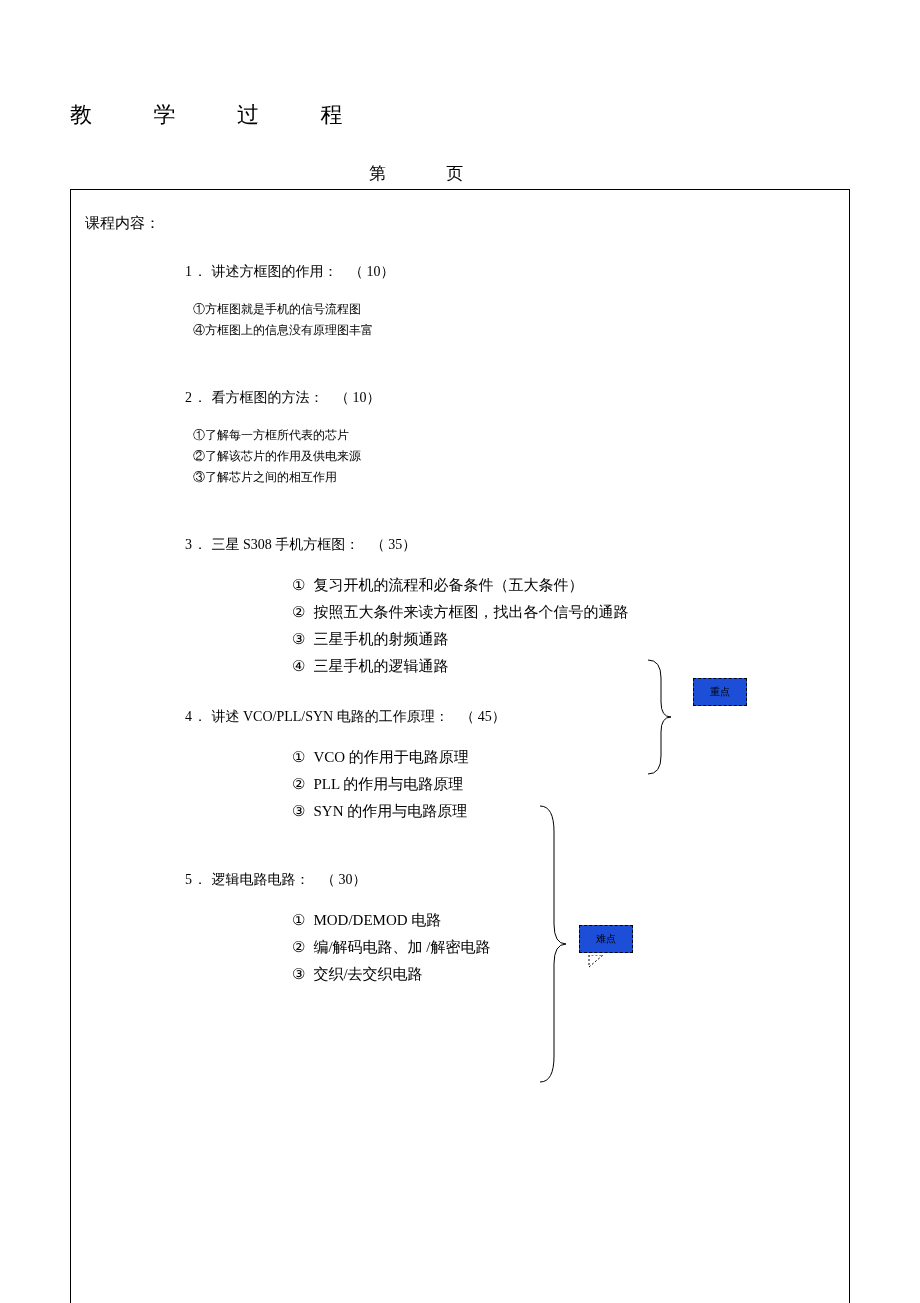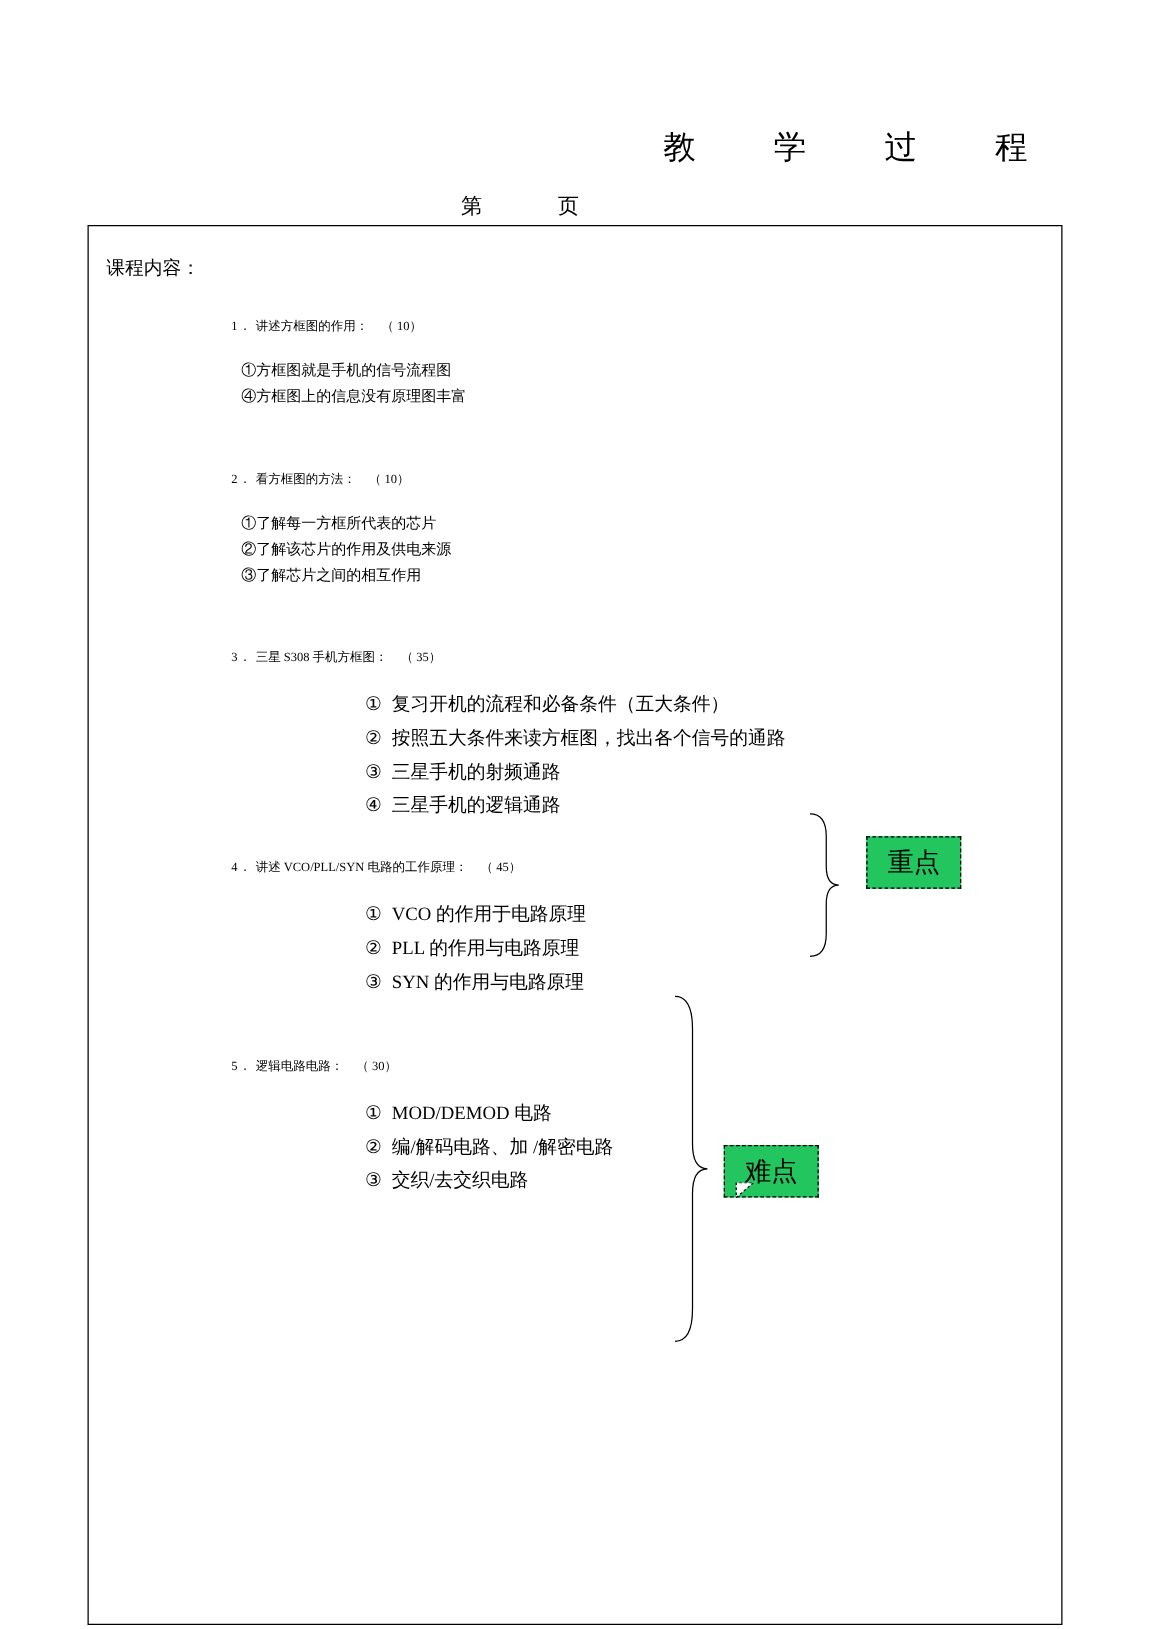--- a/index.html
+++ b/index.html
@@ -9,24 +9,24 @@
     font-family: "SimSun", "宋体", serif;
     font-size: 15px;
     color: #000;
     width: 920px;
   }
   .page {
     padding: 100px 70px 40px 70px;
     position: relative;
   }
   .title {
-    font-size: 26px;
-    text-align: right;
+    font-size: 22px;
+    text-align: left;
     letter-spacing: 28px;
-    margin-bottom: 18px;
+    margin-bottom: 32px;
   }
   .page-num {
     text-align: center;
     font-size: 17px;
     letter-spacing: 28px;
     padding-right: 60px;
     margin-bottom: 4px;
   }
   .content-box {
     border: 1px solid #000;
@@ -35,41 +35,41 @@
     position: relative;
   }
   .label-kcnr {
     font-size: 15px;
     margin-bottom: 28px;
   }
   .sec-heading {
     margin-left: 100px;
     margin-top: 30px;
     margin-bottom: 18px;
-    font-size: 10px;
+    font-size: 14px;
   }
   .sec-heading .num { letter-spacing: 1px; }
   .sec-heading .minutes { margin-left: 8px; }
   .sub-list {
     margin-left: 108px;
     line-height: 1.75;
     font-size: 12px;
   }
   .sub-list-b {
     margin-left: 207px;
     line-height: 1.8;
     font-size: 15px;
   }
   .sub-list-b .marker { margin-right: 8px; }
   .callout {
     position: absolute;
     border: 1px dashed #000;
     padding: 6px 16px;
-    font-size: 21px;
-    background: #22c55e;
+    font-size: 10px;
+    background: #1d4ed8;
   }
   .brace {
     position: absolute;
   }
 </style>
 </head>
 <body>
 
 <div class="page">
 

